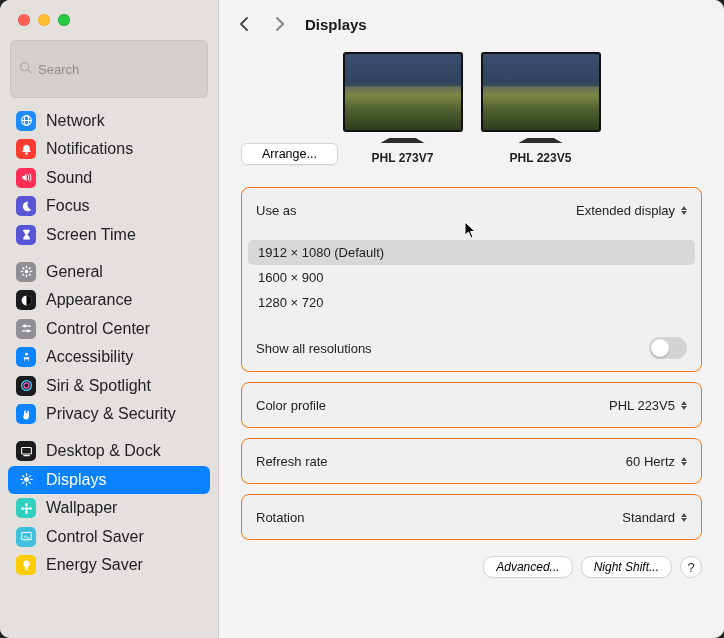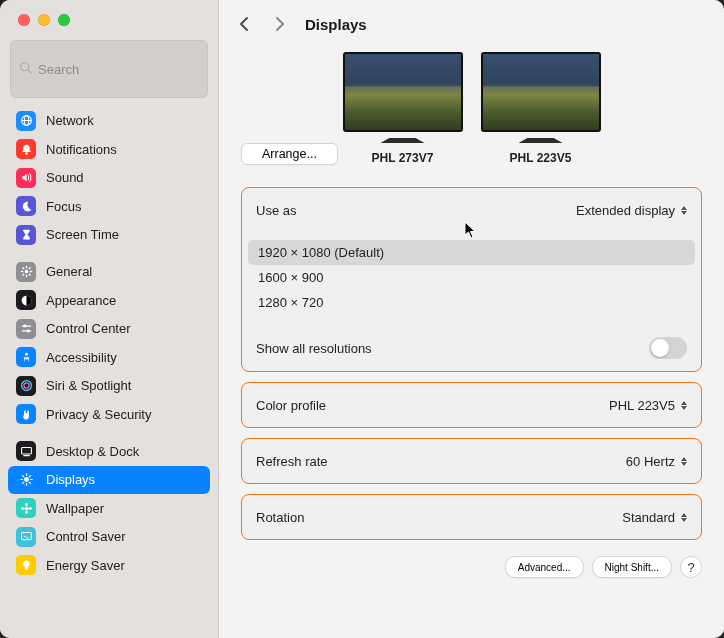--- a/index.html
+++ b/index.html
@@ -54,21 +54,21 @@
   .search input {
     border:none; background:transparent; outline:none; width:100%;
     font-size:13px; color:#333;
   }
   .search input::placeholder { color:#8c8c8c; }
 
   .nav { flex:1; overflow-y:auto; padding:0 8px 8px 8px; }
   .nav-item {
     display:flex; align-items:center; gap:10px;
     padding:4px 8px; margin:0.5px 0; border-radius:6px;
-    font-size:13px; color:#222; cursor:default;
+    font-size:16px; color:#222; cursor:default;
   }
   .nav-item.active { background:#0a82ff; color:#fff; }
   .nav-sep { height:8px; }
   .nav .icon {
     width:20px; height:20px; border-radius:5px; display:flex;
     align-items:center; justify-content:center; flex-shrink:0;
   }
   .nav .icon svg { width:13px; height:13px; fill:#fff; }
 
   
@@ -150,22 +150,23 @@
   .toggle::after {
     content:""; position:absolute; top:2px; left:2px; width:18px; height:18px;
     background:#fff; border-radius:50%; box-shadow:0 1px 2px rgba(0,0,0,.25);
   }
 
   .bottom-buttons {
     display:flex; justify-content:flex-end; gap:8px; padding:6px 0 0 0;
   }
   .btn {
     background:#fff; border:1px solid #d4d4d4; border-radius:10px;
-    padding:3px 12px; font-size:10px;
+    padding:3px 12px; font-size:12px;
     box-shadow:0 1px 1px rgba(0,0,0,.05);
+    font-style:italic;
   }
   .help {
     width:22px; height:22px; border-radius:11px; background:#fff;
     border:1px solid #d4d4d4; display:flex; align-items:center; justify-content:center;
     font-size:13px; color:#333;
   }
 
   .cursor {
     position:absolute; left:464px; top:221px; width:12px; height:18px;
     pointer-events:none;
@@ -404,21 +405,21 @@
 
         <div class="card">
           <div class="row">
             <span class="row-label">Use as</span>
             <span class="select">
               <span>Extended display</span>
               <span class="caret"></span>
             </span>
           </div>
           <div class="res-list" id="res-list">
-              <div class="res-item selected">1920 × 1080 (Default)</div>
+              <div class="res-item selected">1912 × 1080 (Default)</div>
               <div class="res-item">1600 × 900</div>
               <div class="res-item">1280 × 720</div>
             </div>
           <div class="row">
             <span class="row-label">Show all resolutions</span>
             <span class="toggle"></span>
           </div>
         </div>
 
         <div class="card">

